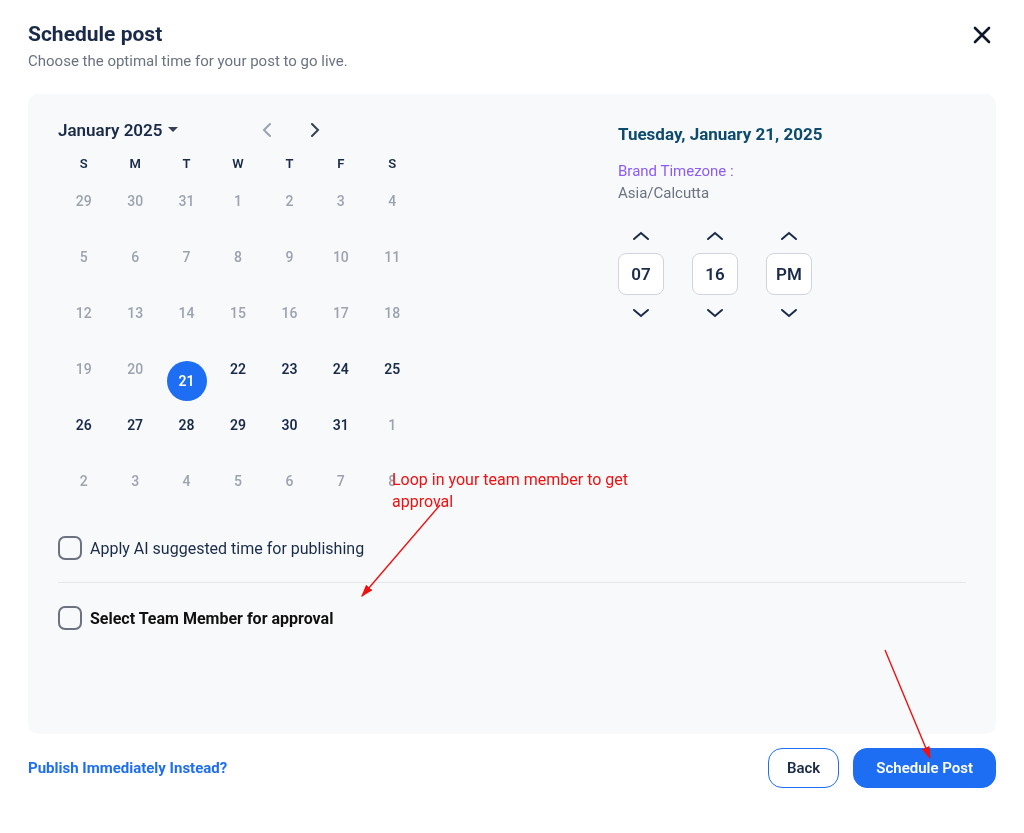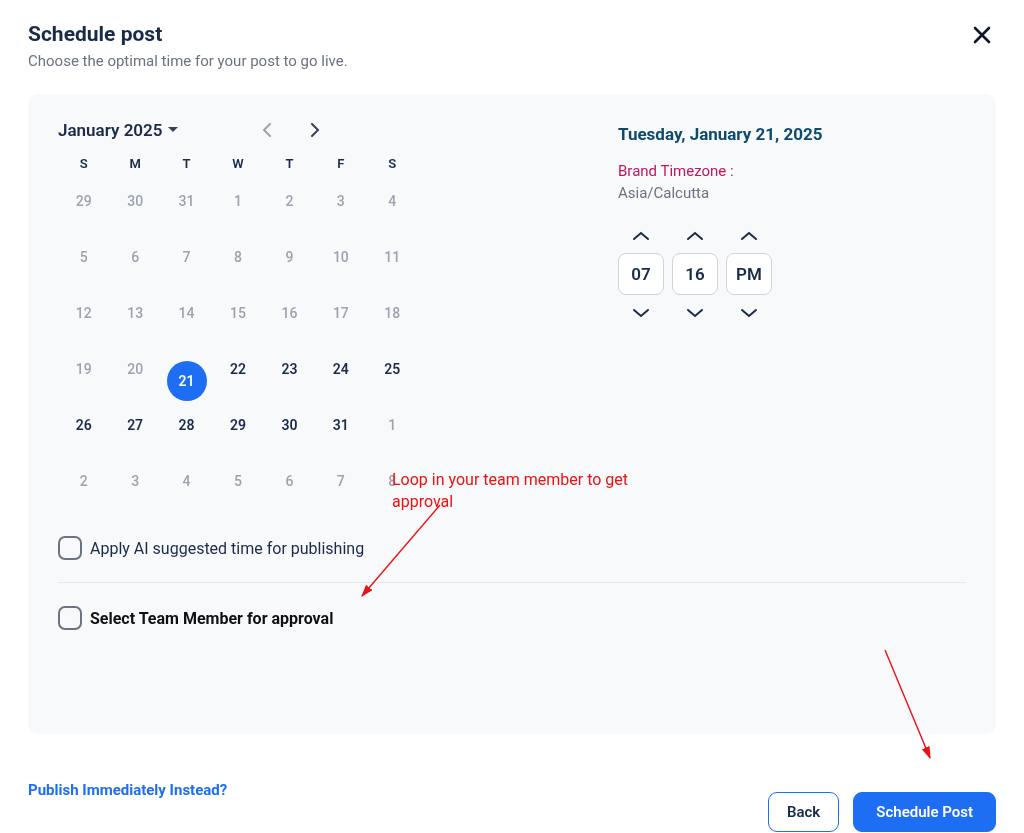--- a/index.html
+++ b/index.html
@@ -19,37 +19,37 @@
   .cal-nav { display: flex; gap: 28px; margin-left: 60px; }
   .cal-nav-btn { width: 20px; height: 20px; display: flex; align-items: center; justify-content: center; cursor: pointer; color: #6b7280; }
   .cal-grid { display: grid; grid-template-columns: repeat(7, 1fr); row-gap: 16px; column-gap: 0; text-align: center; }
   .cal-dow { font-size: 13px; font-weight: 600; color: #1a2b4a; padding-bottom: 6px; }
   .cal-day { font-size: 14px; font-weight: 600; color: #1a2b4a; height: 40px; display: flex; align-items: flex-start; justify-content: center; cursor: pointer; }
   .cal-day.muted { color: #9ca3af; font-weight: 500; }
   .cal-day.selected span { background: #1d6ef3; color: #fff; width: 40px; height: 40px; border-radius: 50%; display: flex; align-items: center; justify-content: center; }
   
   .right-col { padding-top: 4px; }
   .sel-date { font-size: 17px; font-weight: 700; color: #0c4a6e; }
-  .tz-label { font-size: 15px; color: #be185d; margin-top: 18px; }
+  .tz-label { font-size: 15px; color: #8b5cf6; margin-top: 18px; }
   .tz-value { font-size: 15px; color: #6b7280; margin-top: 4px; }
-  .time-picker { display: flex; gap: 8px; margin-top: 22px; }
+  .time-picker { display: flex; gap: 28px; margin-top: 22px; }
   .time-seg { display: flex; flex-direction: column; align-items: center; gap: 6px; }
   .time-arrow { cursor: pointer; color: #1a2b4a; padding: 2px 6px; }
   .time-box { width: 46px; height: 42px; background: #fff; border: 1px solid #d1d5db; border-radius: 8px; display: flex; align-items: center; justify-content: center; font-size: 17px; font-weight: 600; cursor: pointer; }
   
   .opt-row { display: flex; align-items: center; gap: 8px; margin-top: 23px; }
   .checkbox { width: 24px; height: 24px; border: 2px solid #6b7280; border-radius: 7px; cursor: pointer; flex-shrink: 0; }
   .opt-label { font-size: 16px; color: #1a2b4a; }
   .divider { border: none; border-top: 1px solid #e5e7eb; margin-top: 22px; margin-bottom: 22px; }
   .opt-row.bold .opt-label { font-weight: 700; color: #111; }
   
   .footer { display: flex; justify-content: space-between; align-items: center; margin-top: 14px; }
   .publish-link { font-size: 15px; font-weight: 700; color: #1d6ef3; cursor: pointer; }
   .btn-group { display: flex; gap: 14px; }
-  .btn { font-size: 15px; font-weight: 600; border-radius: 9px; padding: 10px 18px; cursor: pointer; margin-top: 44px; }
+  .btn { font-size: 15px; font-weight: 600; border-radius: 14px; padding: 10px 18px; cursor: pointer; }
   .btn-secondary { background: #fff; border: 1.5px solid #1d6ef3; color: #1a2b4a; }
   .btn-primary { background: #1d6ef3; border: 1.5px solid #1d6ef3; color: #fff; padding: 10px 22px; }
   
   .annotation-text { position: absolute; color: #e11; font-size: 16px; line-height: 1.35; pointer-events: none; }
   svg.annotation-overlay { position: absolute; inset: 0; width: 1024px; height: 833px; pointer-events: none; }
 </style>
 </head>
 <body>
 
 <div class="modal">

